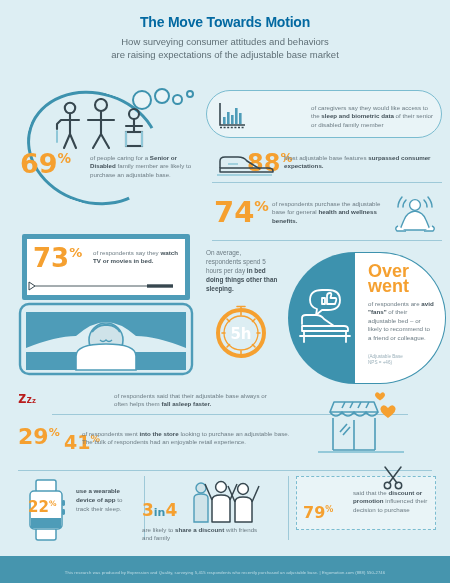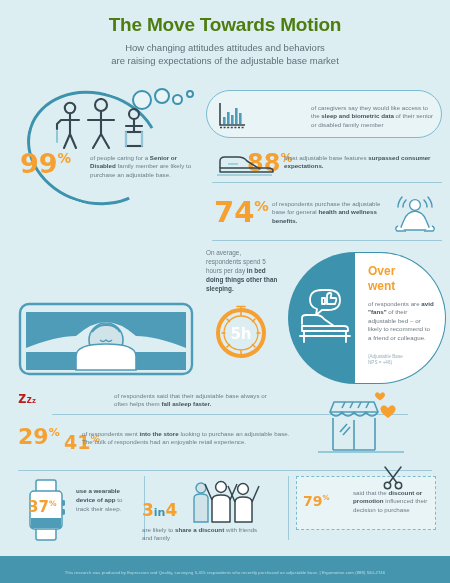--- a/index.html
+++ b/index.html
@@ -8,21 +8,21 @@
     font-family: "Liberation Sans", sans-serif;
     background: #dceef2;
     overflow: hidden;
     position: relative;
   }
   .page { position: relative; width: 450px; height: 583px; background: #ddeef3; }
 
   
   .header { text-align: center; padding-top: 14px; }
   .title {
-    font-size: 19px; font-weight: bold; color: #4d7c0f;
+    font-size: 14px; font-weight: bold; color: #0369a1;
     letter-spacing: -0.2px;
   }
   .subtitle {
     font-size: 9.5px; color: #5f6f76; line-height: 13px;
     margin-top: 5px; padding: 0 50px;
   }
 
   
   .abs { position: absolute; }
   .bigstat {
@@ -83,21 +83,21 @@
   #half { left: 288px; top: 252px; width: 158px; height: 132px; }
   .halfcirc {
     position: absolute; left: 0; top: 0; width: 134px; height: 132px;
     background: #3d92ae; border-radius: 50%;
   }
   .halfcirc-r {
     position: absolute; left: 67px; top: 0; width: 91px; height: 132px;
     background: #ffffff; border-radius: 0 66px 66px 0; border: 1.4px solid #3d92ae;
     border-left: none;
   }
-  .overhalf { position: absolute; left: 80px; top: 12px; font-size: 12px;
+  .overhalf { position: absolute; left: 80px; top: 12px; font-size: 18px;
               font-weight: bold; color: #f5a030; line-height: 15px; }
   .txthalf { position: absolute; left: 80px; top: 48px; width: 66px; }
   .nps { position: absolute; left: 80px; top: 102px; width: 66px;
          font-size: 4.6px; color: #9bb0ba; line-height: 6px; }
 
   
   #b41 { left: 16px; top: 388px; width: 260px; height: 30px; }
   .stat41 { position: absolute; left: 48px; top: 2px; font-size: 19px; margin-top: 43px; }
   .txt41 { position: absolute; left: 98px; top: 4px; width: 168px; }
   .zzz { position: absolute; left: 2px; top: 0px; color: #b91c1c; font-weight: bold; }
@@ -119,42 +119,42 @@
   .stat22 { position: absolute; left: 10px; top: 26px; font-size: 15px; z-index: 3; }
   .txt22 { position: absolute; left: 58px; top: 12px; width: 58px; font-size: 6.2px; line-height: 9px; }
 
   #b34 { position: absolute; left: 140px; top: 4px; width: 130px; height: 72px; }
   .stat34 { position: absolute; left: 2px; top: 28px; font-size: 17px; }
   .stat34 .sm { font-size: 11px; }
   .txt34 { position: absolute; left: 2px; top: 52px; width: 126px; }
 
   #b79 { position: absolute; left: 296px; top: 6px; width: 140px; height: 54px;
          border: 1.4px dashed #7bbcd0; background: #e9f4f7; }
-  .stat79 { position: absolute; left: 6px; top: 17px; font-size: 14px; }
+  .stat79 { position: absolute; left: 6px; top: 28px; font-size: 16px; }
   .txt79 { position: absolute; left: 56px; top: 12px; width: 78px; }
   .scissors { position: absolute; left: 380px; top: -6px; }
 
   
   .footer {
     position: absolute; left: 0; bottom: 0; width: 450px; height: 27px;
     background: #4695ae; color: #bfdde6; font-size: 4.2px;
     display: flex; align-items: center; justify-content: center;
     letter-spacing: 0.1px;
   }
   .footer-inner { padding-top: 6px; }
 </style>
 </head>
 <body>
 
 <div class="page">
 
   <div class="header">
     <div class="title">The Move Towards Motion</div>
     <div class="subtitle">
-      <span>How changing attitudes attitudes and behaviors</span><br>
+      <span>How surveying consumer attitudes and behaviors</span><br>
       <span>are raising expectations of the adjustable base market</span>
     </div>
   </div>
 
   <div class="abs" id="b69">
     <div class="ring"></div>
     <div class="bub" style="left:120px;top:2px;width:20px;height:20px;"></div>
     <div class="bub" style="left:142px;top:0px;width:16px;height:16px;"></div>
     <div class="bub" style="left:160px;top:6px;width:11px;height:11px;"></div>
     <div class="bub" style="left:174px;top:2px;width:8px;height:8px;"></div>
@@ -168,21 +168,21 @@
         <circle cx="84" cy="16" r="5"></circle>
         <path d="M84 21.5 L84 34 M76 28 L92 28"></path>
         <rect x="76" y="34" width="16" height="14"></rect>
       </g>
       <g stroke="#8fc7d8" stroke-width="2" fill="none" stroke-linecap="round">
         <path d="M7 33 L7 44 M76 34 L76 48 M92 34 L92 48"></path>
       </g>
     </svg>
 
     <div class="bigstat stat69">
-      <span>99</span><span class="pct">%</span>
+      <span>69</span><span class="pct">%</span>
     </div>
     <div class="body-txt txt69">
       <span>of people caring for a </span><b>Senior or Disabled</b><span> family member are likely to purchase an adjustable base.</span>
     </div>
   </div>
 
   <div class="abs" id="b88">
     <svg style="position:absolute;left:10px;top:10px;" width="30" height="28" viewBox="0 0 30 28">
       <g stroke="#37474f" stroke-width="1.6" fill="none">
         <path d="M3 2 L3 24 L28 24"></path>
@@ -235,20 +235,35 @@
       <g fill="#ffffff" stroke="#4e9cb8" stroke-width="1.4">
         <circle cx="23" cy="13" r="5.4"></circle>
         <path d="M23 19 Q15 20 12 28 Q9 35 8 38 L38 38 Q37 35 34 28 Q31 20 23 19 Z"></path>
         <path d="M6 34 Q2 36 5 39 L14 39"></path>
         <path d="M40 34 Q44 36 41 39 L32 39"></path>
       </g>
     </svg>
     <div class="tealrule" style="position:absolute;left:6px;top:50px;width:230px;"></div>
   </div>
 
+  <div class="abs" id="b73">
+    <div class="bigstat stat73">
+      <span>73</span><span class="pct">%</span>
+    </div>
+    <div class="body-txt txt73">
+      <span>of respondents say they </span><b>watch TV or movies in bed.</b>
+    </div>
+    <svg class="seekbar" viewBox="0 0 140 4" preserveAspectRatio="none">
+      <path d="M0 2 L112 2" stroke="#37474f" stroke-width="0.9"></path>
+      <rect x="112" y="0.3" width="26" height="3.4" fill="#37474f"></rect>
+    </svg>
+    <svg style="position:absolute;left:1px;bottom:4px;" width="8" height="10" viewBox="0 0 8 10">
+      <path d="M1 1 L7 5 L1 9 Z" fill="none" stroke="#37474f" stroke-width="1"></path>
+    </svg>
+  </div>
 
   <svg class="abs" id="sleep" viewBox="0 0 180 78">
     <rect x="4" y="4" width="172" height="70" rx="9" fill="none" stroke="#4e9cb8" stroke-width="2.4"></rect>
     <path d="M10 12 L170 12 L170 48 Q140 36 120 36 Q104 22 90 22 Q76 22 60 36 Q40 36 10 48 Z" fill="#4e9cb8"></path>
     <rect x="10" y="52" width="160" height="18" fill="#4e9cb8"></rect>
     <circle cx="90" cy="40" r="17" fill="#cfe3e9" stroke="#4e9cb8" stroke-width="1.6"></circle>
     <path d="M84 40 Q87 43 90 40 Q93 43 96 40" stroke="#4e9cb8" stroke-width="1.3" fill="none"></path>
     <path d="M76 32 Q82 24 90 25 Q99 24 104 32" stroke="#4e9cb8" stroke-width="2" fill="#cfe3e9"></path>
     <path d="M60 56 Q60 44 90 44 Q120 44 120 56 L120 70 L60 70 Z" fill="#ffffff" stroke="#4e9cb8" stroke-width="1.6"></path>
   </svg>
@@ -341,21 +356,21 @@
         <g stroke="#4e9cb8" stroke-width="1.5" fill="#ffffff">
           <rect x="12" y="2" width="20" height="12" rx="2"></rect>
           <rect x="12" y="50" width="20" height="12" rx="2"></rect>
           <rect x="6" y="13" width="32" height="38" rx="4"></rect>
         </g>
         <rect x="7" y="40" width="30" height="10" fill="#4e9cb8"></rect>
         <rect x="38" y="22" width="3" height="6" rx="1.4" fill="#4e9cb8"></rect>
         <rect x="38" y="31" width="3" height="6" rx="1.4" fill="#4e9cb8"></rect>
       </svg>
       <div class="bigstat stat22">
-        <span>37</span><span class="pct">%</span>
+        <span>22</span><span class="pct">%</span>
       </div>
       <div class="txt22 body-txt" style="font-size:6.2px;line-height:9px;">
         <b>use a wearable device of app</b><span> to track their sleep.</span>
       </div>
     </div>
 
     <div id="b34">
       <svg style="position:absolute;left:50px;top:2px;" width="76" height="52" viewBox="0 0 76 52">
         <g fill="#cfe3e9" stroke="#4e9cb8" stroke-width="1.4">
           <circle cx="11" cy="12" r="5"></circle>

